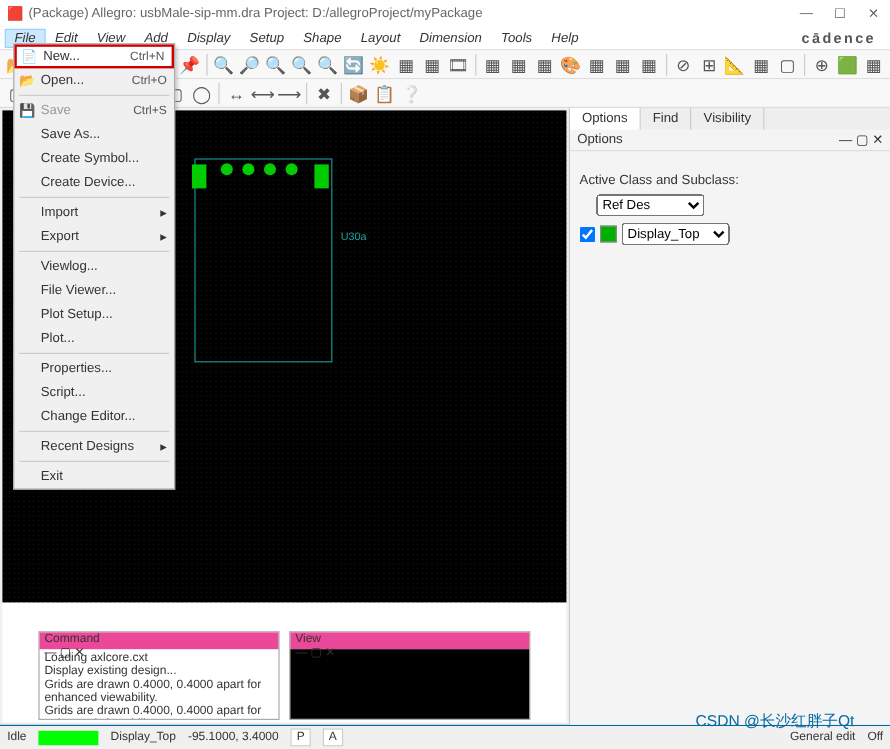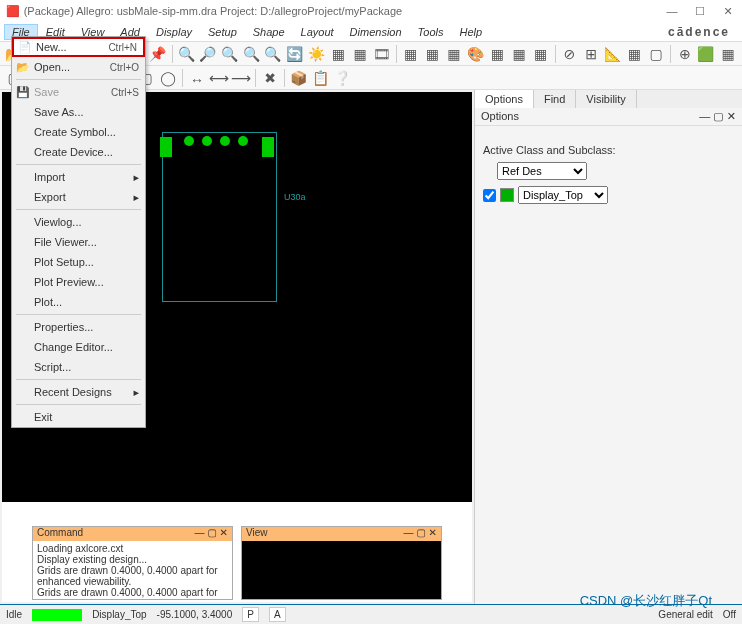--- a/index.html
+++ b/index.html
@@ -26,21 +26,21 @@
 .right-panel { width: 268px; background: #f4f4f4; border-left: 1px solid #ccc; display: flex; flex-direction: column; }
 .tabs { display: flex; background: #eee; font-size: 11px; }
 .tabs .tab { padding: 3px 10px; border-right: 1px solid #ccc; }
 .tabs .tab.active { background: #fff; }
 .panel-inner { padding: 6px 8px; }
 .panel-inner select { width: 90px; font-size: 11px; height: 18px; }
 .checkbox-row { display: flex; align-items: center; gap: 4px; margin-top: 6px; }
 .color-sq { width: 14px; height: 14px; background: #00b000; border: 1px solid #888; }
 .bottom-wrap { display: flex; gap: 8px; padding: 2px 30px 2px 30px; }
 .bwin { flex: 1; border: 1px solid #aaa; background: #fff; font-size: 10px; position: relative; }
-.bwin .btitle { height: 14px; background: #fdba74; padding: 0 4px; display: flex; }
+.bwin .btitle { height: 14px; background: #ec4899; padding: 0 4px; display: flex; flex-direction: column; }
 .bwin .btitle .t { flex:1; }
 .bwin .bcontent { padding: 2px 4px; height: 58px; overflow: hidden; line-height: 1.1; }
 .bwin.view .bcontent { background: #000; }
 .statusbar { height: 20px; background: #f0f0f0; border-top: 1px solid #0369a1; display: flex; align-items: center; font-size: 10px; padding: 0 6px; gap: 10px; }
 .statusbar .sbox { border: 1px solid #ccc; padding: 1px 4px; background: #fff; }
 .statusbar .green { background: #0f0; width: 50px; height: 12px; }
 .statusbar .spacer { flex: 1; }
 .file-menu { position: absolute; top: 36px; left: 11px; width: 135px; background: #f0f0f0; border: 1px solid #aaa; box-shadow: 2px 2px 3px rgba(0,0,0,0.2); z-index: 100; font-size: 11px; }
 .file-menu .row { height: 20px; display: flex; align-items: center; padding: 0 6px 0 22px; position: relative; }
 .file-menu .row.hl { background: #fff; border: 2px solid #c00; }
@@ -245,34 +245,31 @@
     <div class="row">
       <span>Viewlog...</span>
     </div>
     <div class="row">
       <span>File Viewer...</span>
     </div>
     <div class="row">
       <span>Plot Setup...</span>
     </div>
     <div class="row">
-      <span>Plot Preview...</span>
-    </div>
-    <div class="row">
       <span>Plot...</span>
     </div>
     <div class="sep"></div>
     <div class="row">
       <span>Properties...</span>
     </div>
     <div class="row">
+      <span>Script...</span>
+    </div>
+    <div class="row">
       <span>Change Editor...</span>
-    </div>
-    <div class="row">
-      <span>Script...</span>
     </div>
     <div class="sep"></div>
     <div class="row">
       <span>Recent Designs</span>
       <span class="arrow">▸</span>
     </div>
     <div class="sep"></div>
     <div class="row">
       <span>Exit</span>
     </div>

